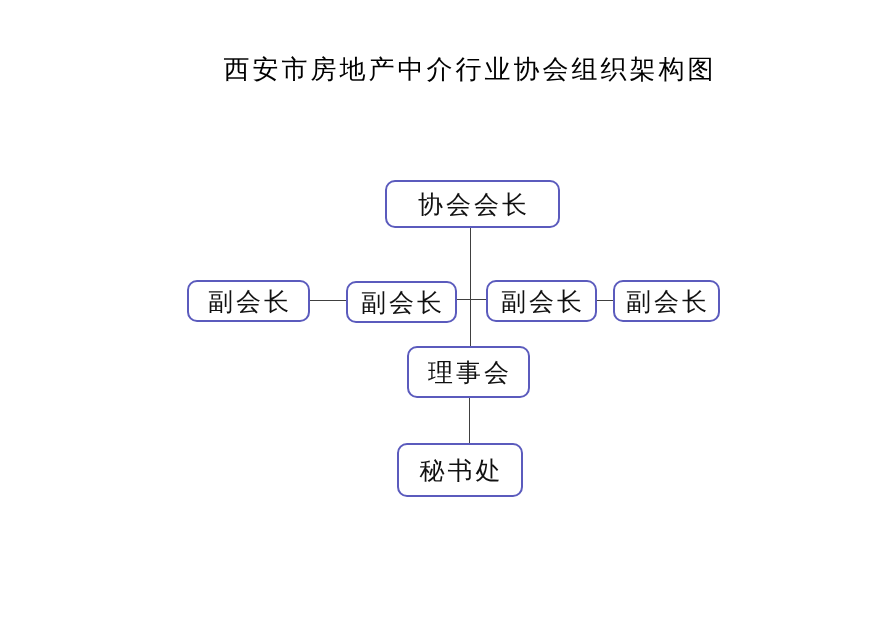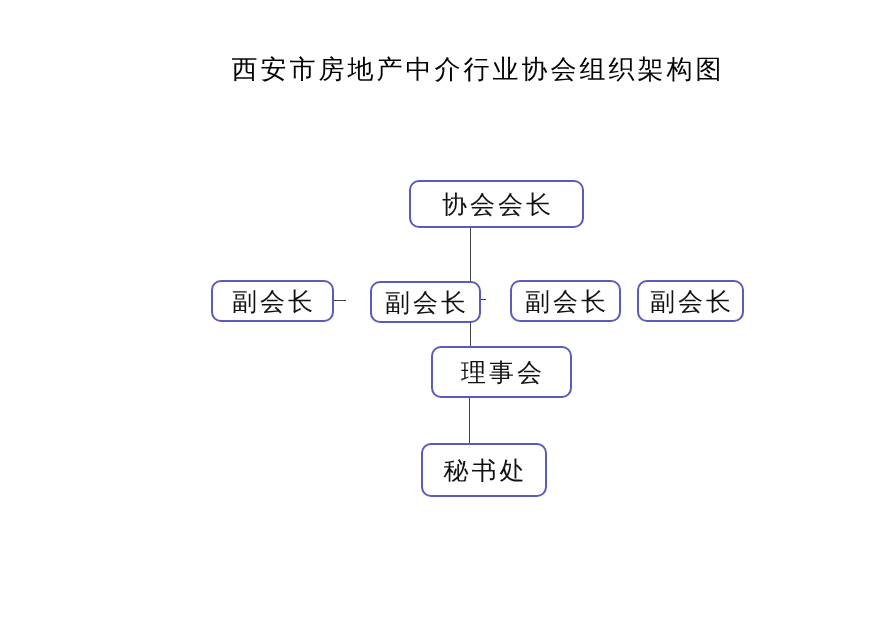--- a/index.html
+++ b/index.html
@@ -23,36 +23,34 @@
   .title {
     position: absolute;
     top: 52px;
     left: 470px;
     transform: translateX(-50%);
     white-space: nowrap;
     font-size: 26px;
     font-weight: normal;
     letter-spacing: 3px;
     color: #000000;
-    margin-left: 8px;
   }
   .diagram {
     position: absolute;
     inset: 0;
   }
   .node {
     position: absolute;
     border: 2px solid var(--node-border);
     border-radius: 10px;
     background: var(--bg);
     display: flex;
     align-items: center;
     justify-content: center;
     z-index: 2;
-    margin-left: 24px;
   }
   .node-label {
     font-size: 25px;
     letter-spacing: 3px;
     text-indent: 3px; 
     color: var(--text);
     white-space: nowrap;
   }
   .connector {
     position: absolute;
@@ -81,20 +79,20 @@
       </div>
       <div class="node" style="left: 346px; top: 281px; width: 111px; height: 42px;">
         <span class="node-label">副会长</span>
       </div>
       <div class="node" style="left: 486px; top: 280px; width: 111px; height: 42px;">
         <span class="node-label">副会长</span>
       </div>
       <div class="node" style="left: 613px; top: 280px; width: 107px; height: 42px;">
         <span class="node-label">副会长</span>
       </div>
-      <div class="node" style="left: 407px; top: 346px; width: 141px; height: 52px;">
+      <div class="node" style="left: 407px; top: 346px; width: 123px; height: 52px;">
         <span class="node-label">理事会</span>
       </div>
       <div class="node" style="left: 397px; top: 443px; width: 126px; height: 54px; text-align: right;">
         <span class="node-label">秘书处</span>
       </div>
     </div>
 </div>
 
 </body></html>

